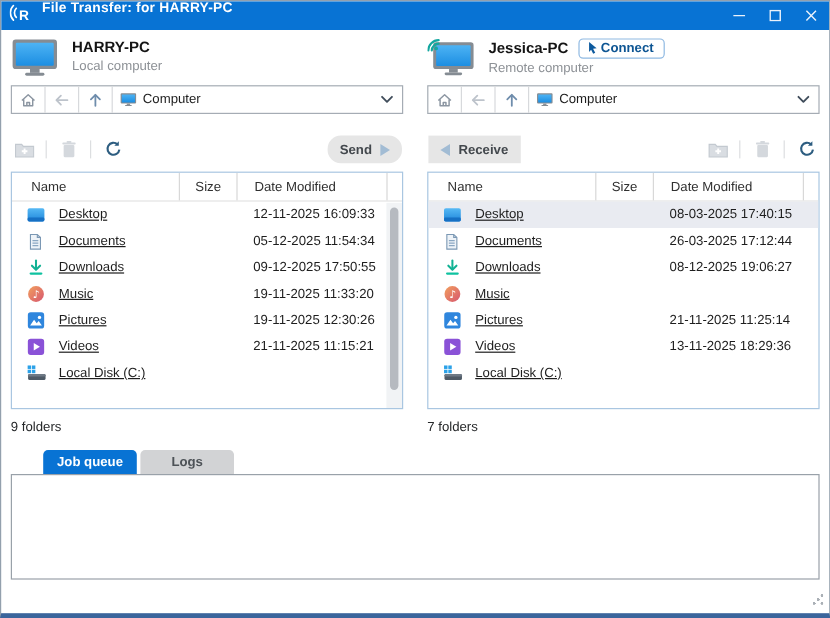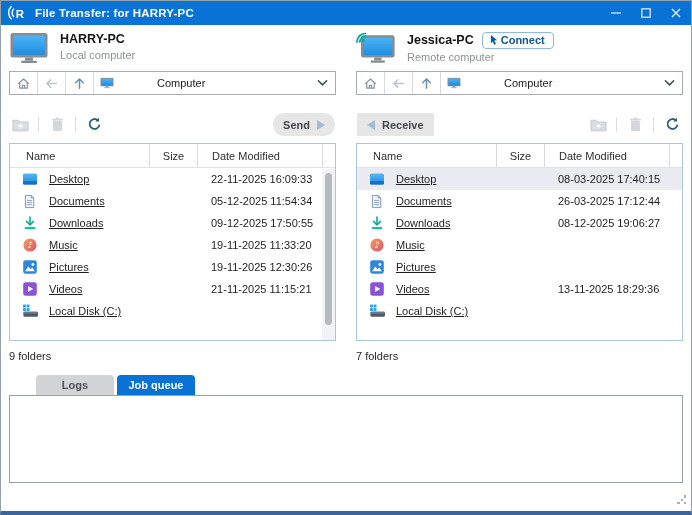--- a/index.html
+++ b/index.html
@@ -2,42 +2,42 @@
 <html><head>
 <meta charset="utf-8">
 <style>
   * { margin:0; padding:0; box-sizing:border-box; }
   html,body { background:#cfd4d9; font-family:"Liberation Sans","DejaVu Sans",sans-serif; }
   .window{
     position:relative; width:692px; height:515px; background:#fff;
     border:1px solid #93a0ad; border-bottom:4px solid #3b659c; overflow:hidden;
   }
   
-  .titlebar{ height:24px; background:#0873d4; display:flex; align-items:center; color:#fff; }
+  .titlebar{ height:24px; background:#0873d4; display:flex; align-items:flex-start; color:#fff; }
   .tb-logo{ width:20px; height:20px; margin-left:7px; flex:0 0 auto; }
   .tb-title{ font-size:11.5px; font-weight:bold; margin-left:7px; letter-spacing:.2px; }
   .tb-spacer{ flex:1; }
   .tb-btn{ width:30px; height:24px; display:flex; align-items:center; justify-content:center; cursor:default; }
   .tb-btn svg{ display:block; }
   
   .main{ padding:6px 8px 0 8px; display:flex; gap:20px; }
   .panel{ width:328px; }
   .comp-header{ display:flex; align-items:flex-start; height:36px; }
   .comp-icon{ width:40px; height:32px; margin-top:1px; flex:0 0 auto; }
   .comp-meta{ margin-left:11px; padding-top:1px; }
   .comp-name-row{ display:flex; align-items:center; gap:8px; }
   .comp-name{ font-size:12.5px; font-weight:bold; color:#141414; line-height:15px; }
   .comp-type{ font-size:11px; color:#8d9196; margin-top:2px; }
   .connect-btn{ display:inline-flex; align-items:center; gap:2px; border:1px solid #8fb9e2; border-radius:4px;
     background:#fff; padding:1px 8px 2px 7px; font-size:11px; font-weight:bold; color:#0d5593; cursor:pointer; }
   
   .nav{ margin-top:4px; height:24px; border:1px solid #a5acb4; display:flex; align-items:stretch; background:#fff; }
   .nav-btn{ width:28px; display:flex; align-items:center; justify-content:center; border-right:1px solid #d7d9dc; cursor:pointer; }
   .addr{ flex:1; display:flex; align-items:center; padding-left:6px; gap:5px; min-width:0; cursor:pointer; }
-  .addr-label{ font-size:11px; color:#1d1d1d;margin-left:38px; }
+  .addr-label{ font-size:11px; color:#1d1d1d; }
   .addr-drop{ width:26px; display:flex; align-items:center; justify-content:center; cursor:pointer; }
   
   .toolbar{ margin-top:17px; height:25px; display:flex; align-items:center; padding:0 1px; }
   .tool-ic{ width:20px; height:18px; display:flex; align-items:center; justify-content:center; cursor:pointer; }
   .tool-sep{ width:1px; height:15px; background:#dcdee0; margin:0 8px; }
   .xfer-btn{ height:23px; background:#e6e6e6; display:flex; align-items:center; gap:7px; padding:0 10px;
     font-size:11px; font-weight:bold; color:#43484d; cursor:pointer; }
   .tri-r{ width:0; height:0; border-left:8px solid #a2bcd4; border-top:5px solid transparent; border-bottom:5px solid transparent; }
   .tri-l{ width:0; height:0; border-right:8px solid #a2bcd4; border-top:5px solid transparent; border-bottom:5px solid transparent; }
   .ml-auto{ margin-left:auto;border-radius:11px; }
@@ -307,21 +307,21 @@
           <span class="hc hc-date">Date Modified</span>
         </div>
         <div class="lrow">
           <span class="ric">
               <svg width="16" height="16">
                 <use href="#i-desktop"></use>
               </svg>
             </span>
           <span class="cname">Desktop</span>
           <span class="csize"></span>
-          <span class="cdate">22-11-2025 16:09:33</span>
+          <span class="cdate">12-11-2025 16:09:33</span>
         </div>
         <div class="lrow">
           <span class="ric">
               <svg width="15" height="15">
                 <use href="#i-docs"></use>
               </svg>
             </span>
           <span class="cname">Documents</span>
           <span class="csize"></span>
           <span class="cdate">05-12-2025 11:54:34</span>
@@ -501,20 +501,21 @@
           <span class="csize"></span>
         </div>
         <div class="lrow">
           <span class="ric">
               <svg width="16" height="16">
                 <use href="#i-pics"></use>
               </svg>
             </span>
           <span class="cname">Pictures</span>
           <span class="csize"></span>
+          <span class="cdate">21-11-2025 11:25:14</span>
         </div>
         <div class="lrow">
           <span class="ric">
               <svg width="16" height="16">
                 <use href="#i-vids"></use>
               </svg>
             </span>
           <span class="cname">Videos</span>
           <span class="csize"></span>
           <span class="cdate">13-11-2025 18:29:36</span>
@@ -529,20 +530,20 @@
           <span class="csize"></span>
           <span class="cdate"></span>
         </div>
       </div>
       <div class="pstatus">7 folders</div>
     </div>
   </div>
 
   <div class="bottom">
     <div class="tabs">
+      <span class="tab active">Job queue</span>
       <span class="tab inactive">Logs</span>
-      <span class="tab active">Job queue</span>
     </div>
     <div class="job-box"></div>
   </div>
 
   <div class="grip"></div>
 </div>
 
 </body></html>

